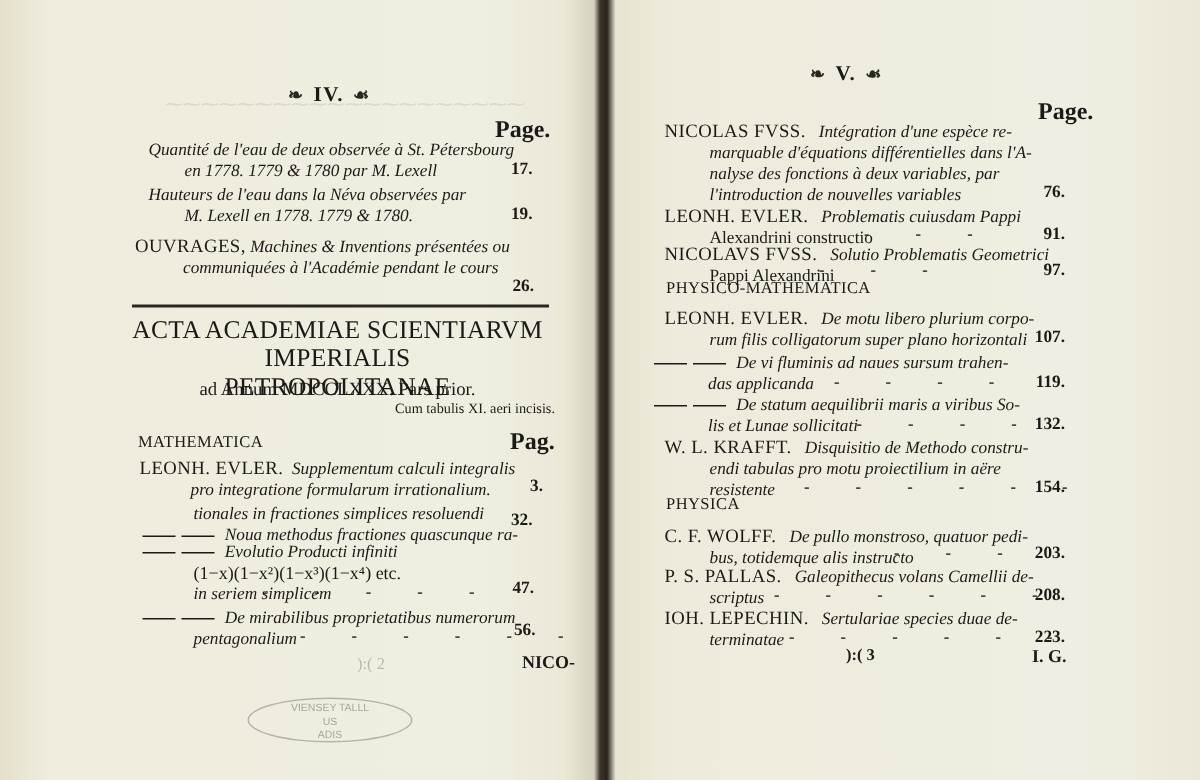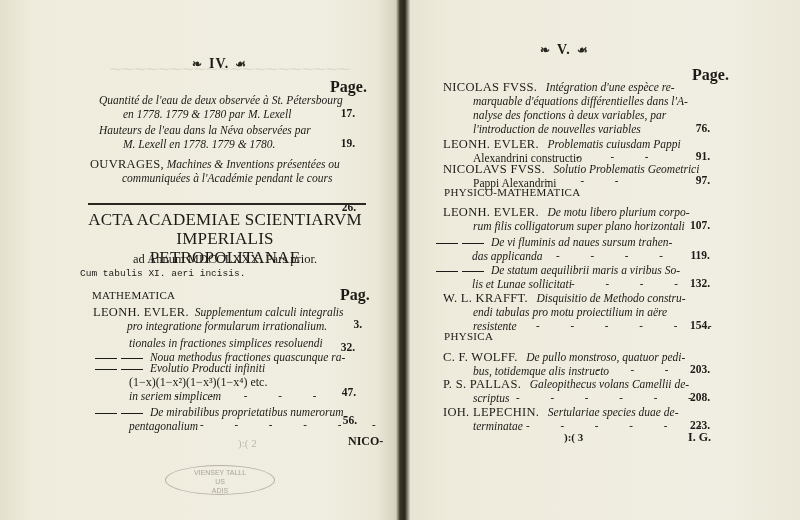--- a/index.html
+++ b/index.html
@@ -29,21 +29,21 @@
   .entry .auth { font-weight: normal; letter-spacing: 0.3px; font-size: 12.5px; }
   .entry .dash { display: inline-block; width: 22px; border-top: 1.5px solid #1c1a16; vertical-align: middle; margin-right: 4px; }
   .entry .line { white-space: nowrap; }
   .pg { position: absolute; font-size: 11.5px; font-weight: bold; text-align: right; width: 40px; }
   .lead { position: absolute; font-size: 11px; font-weight: bold; letter-spacing: 14px; }
 
   .section { position: absolute; font-size: 11px; letter-spacing: 0.3px; }
   .rule { position: absolute; border-top: 2px solid #2b2720; }
   .title { position: absolute; text-align: center; font-size: 17px; line-height: 19px; letter-spacing: 0.2px; }
   .sub { position: absolute; text-align: center; font-size: 12.5px; }
-  .sub2 { position: absolute; text-align: left; font-size: 9.5px; font-family: Liberation Mono, monospace; }
+  .sub2 { position: absolute; text-align: right; font-size: 9.5px; }
   .catch { position: absolute; font-size: 12px; font-weight: bold; }
   .sig { position: absolute; font-size: 11px; font-weight: bold; }
 
   .stamp {
     position: absolute; left: 165px; top: 465px; width: 110px; height: 30px;
     border: 1.5px solid rgba(110,105,95,0.45); border-radius: 50%;
     color: rgba(110,105,95,0.55); font-family: "Liberation Sans", sans-serif; font-size: 7px;
     text-align: center; line-height: 9px; padding-top: 2px; box-sizing: border-box;
   }
   .ghost { position: absolute; color: rgba(120,115,100,0.18); font-size: 12px; }
@@ -69,21 +69,21 @@
     <div class="entry" style="left:99px;top:123px;">
       <div class="line it">Hauteurs de l'eau dans la Néva observées par</div>
       <div class="line it" style="padding-left:24px;">M. Lexell en 1778. 1779 &amp; 1780.</div>
     </div>
     <div class="pg" style="left:315px;top:137px;">19.</div>
 
     <div class="entry" style="left:90px;top:157px;">
       <div class="line"><span class="auth">OUVRAGES,</span> <span class="it">Machines &amp; Inventions présentées ou</span></div>
       <div class="line it" style="padding-left:32px;">communiquées à l'Académie pendant le cours</div>
     </div>
-    <div class="pg" style="left:316px;top:201px;">26.</div>
+    <div class="pg" style="left:316px;top:185px;">26.</div>
 
     <div class="rule" style="left:88px;top:203px;width:278px;"></div>
 
     <div class="title" style="left:80px;top:210px;width:290px;">
       <div>ACTA ACADEMIAE SCIENTIARVM IMPERIALIS</div>
       <div>PETROPOLITANAE</div>
     </div>
     <div class="sub" style="left:80px;top:252px;width:290px;">ad Annum MDCCLXXX.  Pars prior.</div>
     <div class="sub2" style="left:80px;top:268px;width:290px;">Cum tabulis XI. aeri incisis.</div>
 

